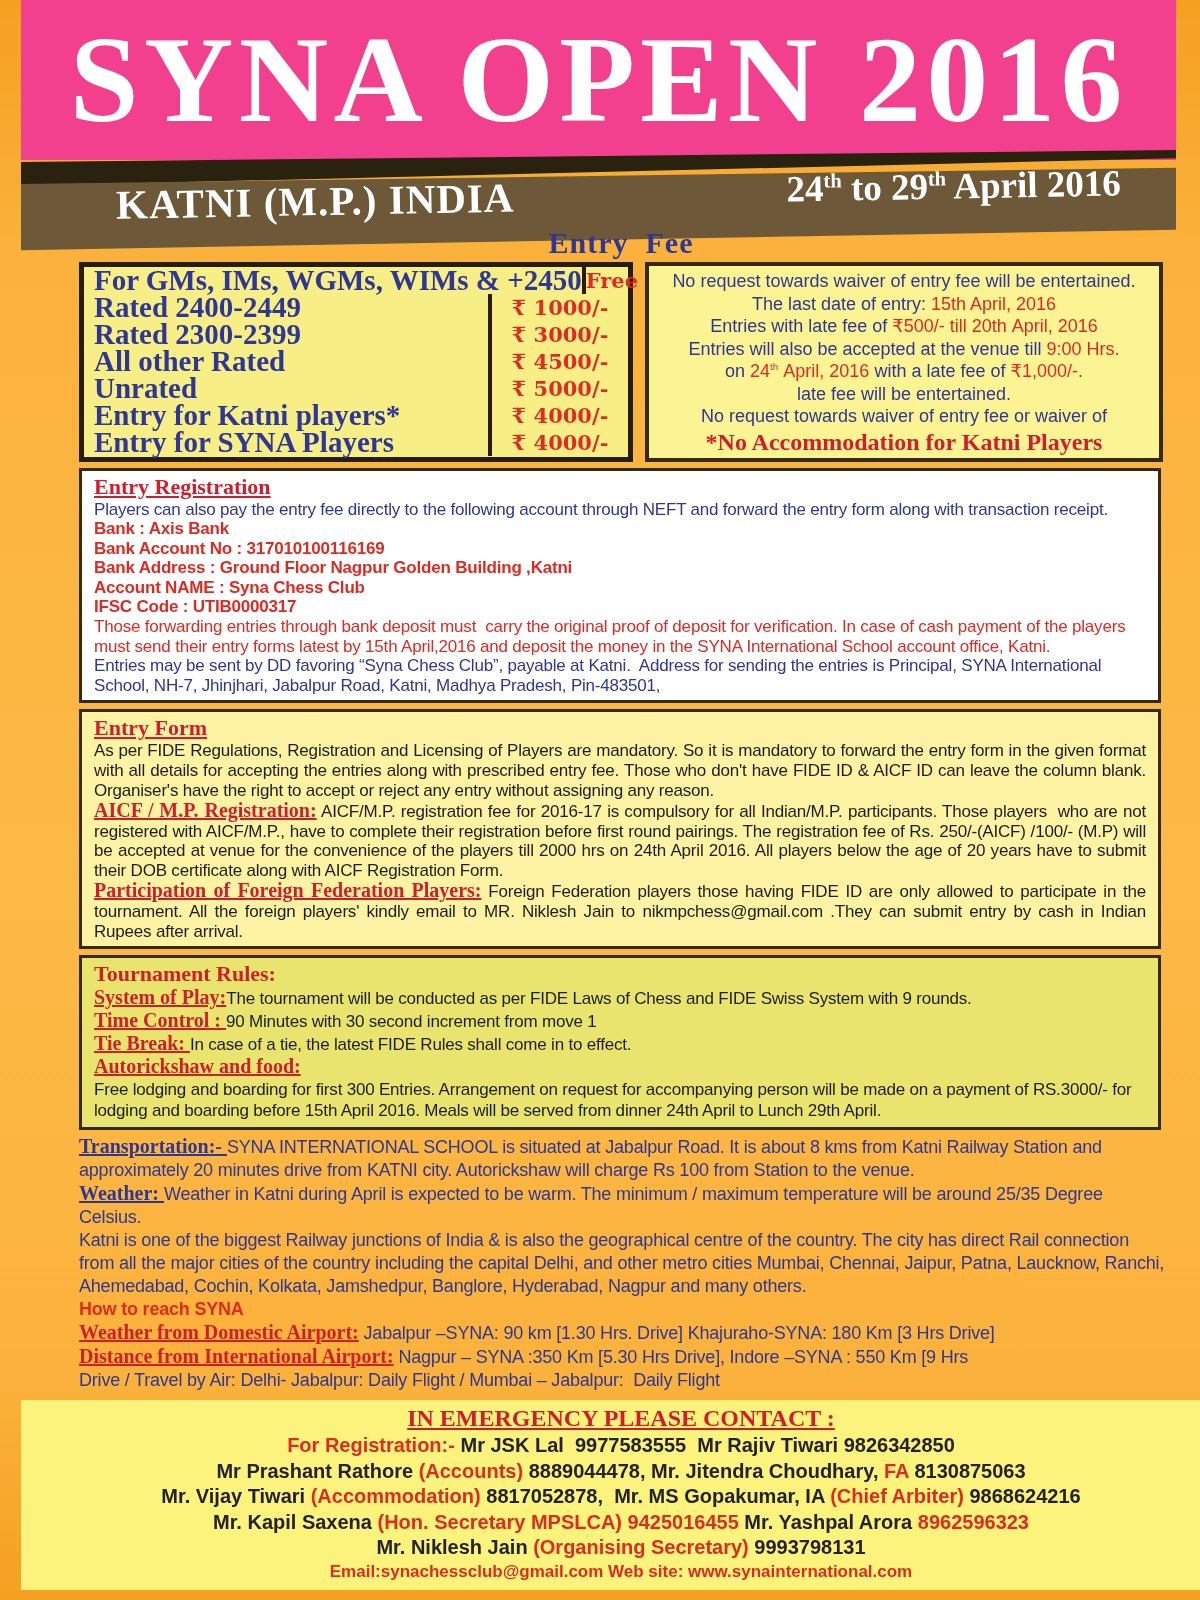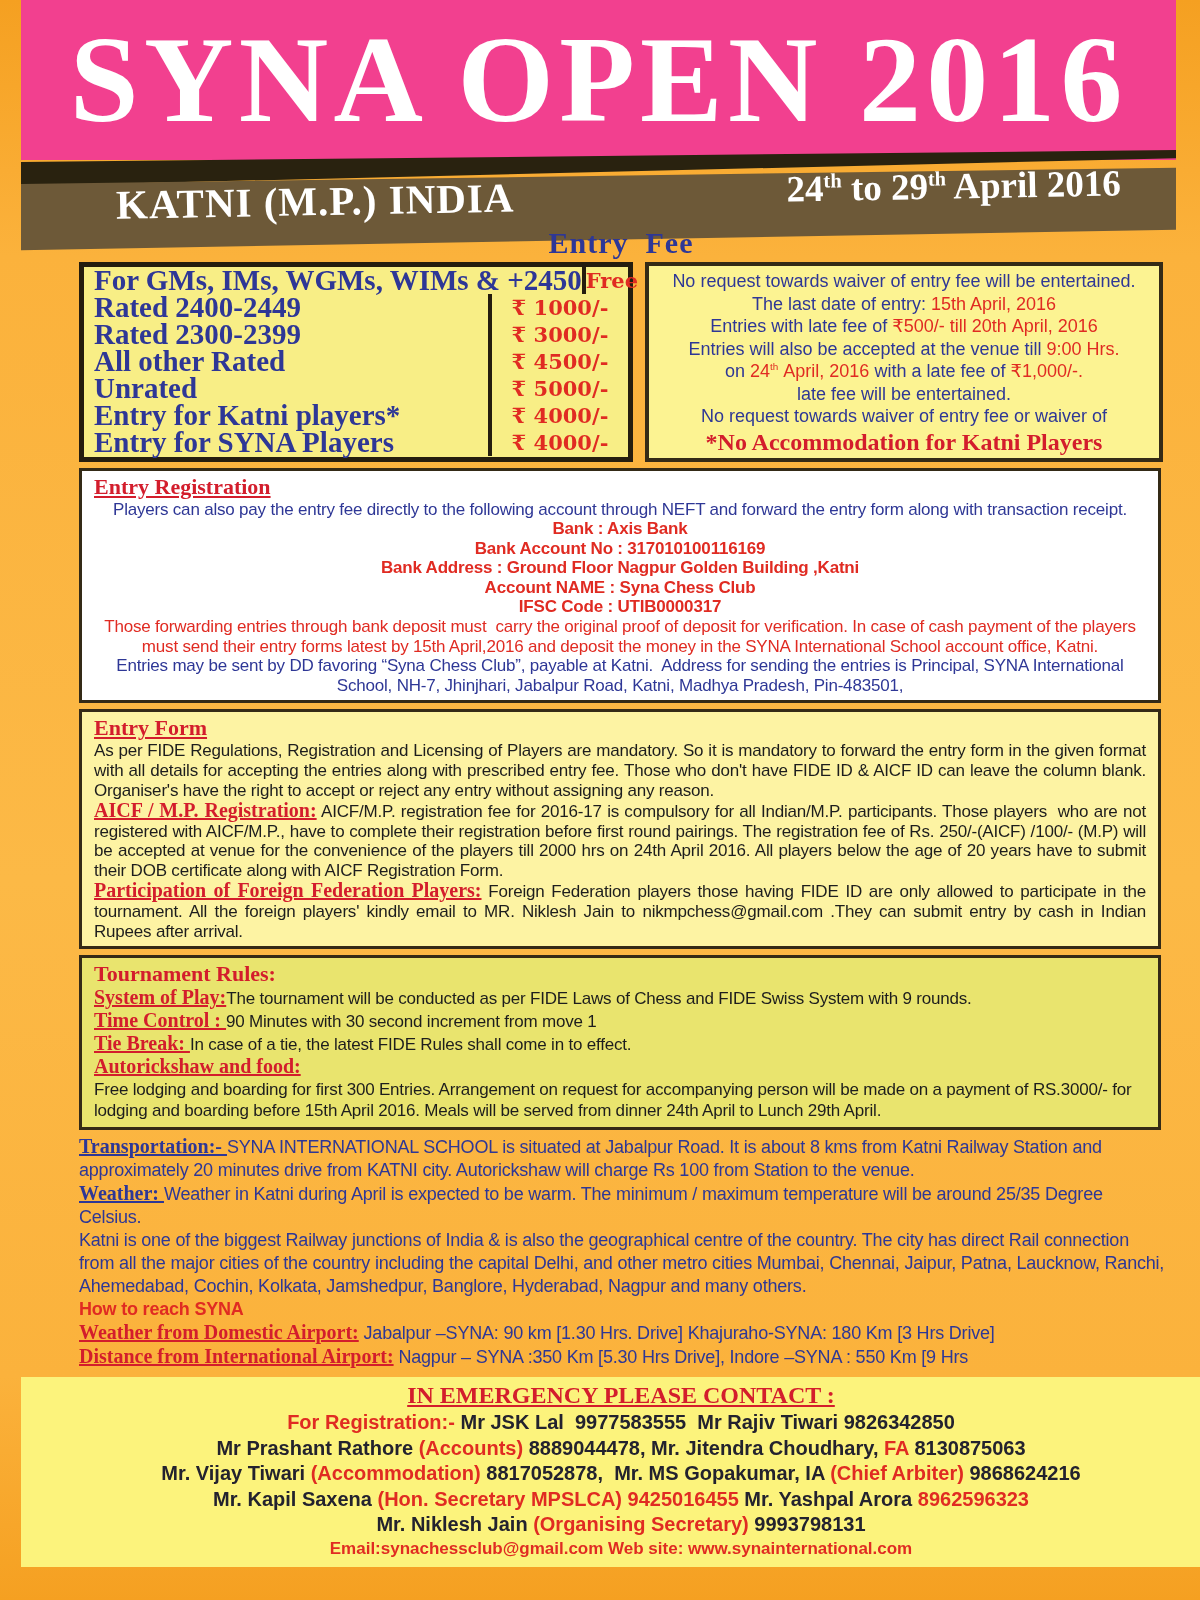--- a/index.html
+++ b/index.html
@@ -40,21 +40,21 @@
   .notice{width:518px;box-sizing:border-box;background:#fcf392;border:4px solid var(--dark-border);
     text-align:center;font-size:18px;line-height:22.5px;color:var(--blue);padding:4px 6px 2px;}
   .rb{font-weight:normal;color:var(--red);}
   .red{color:var(--red);}
   .redb{color:var(--red);font-weight:bold;}
   .blk{color:#1d1d1d;}
   .footnote{font-family:"Liberation Serif","DejaVu Serif",serif;font-weight:bold;font-size:24px;
     color:var(--red2);margin-top:0;line-height:28px;}
   .box{margin:6px 0 0 58px;width:1082px;box-sizing:border-box;border:3px solid var(--dark-border);
     padding:3px 12px 5px;font-size:17px;line-height:19.6px;letter-spacing:-0.2px;}
-  .box p{margin:0;text-align:center;}
+  .box p{margin:0;}
   .white{background:#ffffff;}
   .form{background:#fdf3a3;}
   .form p{text-align:justify;color:#1d1d1d;line-height:19.8px;}
   .rules{background:#e9e46e;line-height:21.8px;}
   .h{font-family:"Liberation Serif","DejaVu Serif",serif;font-weight:bold;font-size:22px;
     color:var(--red2);line-height:26px;letter-spacing:0;}
   .h.u{text-decoration:underline;}
   .hd{font-family:"Liberation Serif","DejaVu Serif",serif;font-weight:bold;font-size:20px;
     color:var(--red2);text-decoration:underline;letter-spacing:0;}
   .hdb{font-family:"Liberation Serif","DejaVu Serif",serif;font-weight:bold;font-size:20px;
@@ -162,20 +162,21 @@
     <div><span class="blk">Free lodging and boarding for first 300 Entries. Arrangement on request for accompanying person will be made on a payment of RS.3000/- for lodging and boarding before 15th April 2016. Meals will be served from dinner 24th April to Lunch 29th April.</span></div>
   </div>
 
   <div class="info">
     <div><span class="hdb">Transportation:- </span><span>SYNA INTERNATIONAL SCHOOL is situated at Jabalpur Road. It is about 8 kms from Katni Railway Station and approximately 20 minutes drive from KATNI city. Autorickshaw will charge Rs 100 from Station to the venue.</span></div>
     <div><span class="hdb">Weather: </span><span>Weather in Katni during April is expected to be warm. The minimum / maximum temperature will be around 25/35 Degree Celsius.</span></div>
     <div><span>Katni is one of the biggest Railway junctions of India &amp; is also the geographical centre of the country. The city has direct Rail connection from all the major cities of the country including the capital Delhi, and other metro cities Mumbai, Chennai, Jaipur, Patna, Laucknow, Ranchi, Ahemedabad, Cochin, Kolkata, Jamshedpur, Banglore, Hyderabad, Nagpur and many others.</span></div>
     <div><span class="redb">How to reach SYNA</span></div>
     <div><span class="hd">Weather from Domestic Airport:</span><span> Jabalpur –SYNA: 90 km [1.30 Hrs. Drive] Khajuraho-SYNA: 180 Km [3 Hrs Drive]</span></div>
     <div><span class="hd">Distance from International Airport:</span><span> Nagpur – SYNA :350 Km [5.30 Hrs Drive], Indore –SYNA : 550 Km [9 Hrs</span></div>
+    <div><span>Drive / Travel by Air: Delhi- Jabalpur: Daily Flight / Mumbai – Jabalpur:&nbsp; Daily Flight</span></div>
   </div>
 
   <div class="emergency">
     <div class="eh">IN EMERGENCY PLEASE CONTACT :</div>
     <div><span class="redb">For Registration:- </span><span>Mr JSK Lal&nbsp; 9977583555&nbsp; Mr Rajiv Tiwari 9826342850</span></div>
     <div><span>Mr Prashant Rathore </span><span class="redb">(Accounts)</span><span> 8889044478, Mr. Jitendra Choudhary, </span><span class="redb">FA</span><span> 8130875063</span></div>
     <div><span>Mr. Vijay Tiwari </span><span class="redb">(Accommodation)</span><span> 8817052878,&nbsp; Mr. MS Gopakumar, IA </span><span class="redb">(Chief Arbiter)</span><span> 9868624216</span></div>
     <div><span>Mr. Kapil Saxena </span><span class="redb">(Hon. Secretary MPSLCA) 9425016455</span><span> Mr. Yashpal Arora </span><span class="redb">8962596323</span></div>
     <div><span>Mr. Niklesh Jain </span><span class="redb">(Organising Secretary)</span><span> 9993798131</span></div>
     <div class="email"><span class="redb">Email:synachessclub@gmail.com Web site: www.synainternational.com</span></div>

